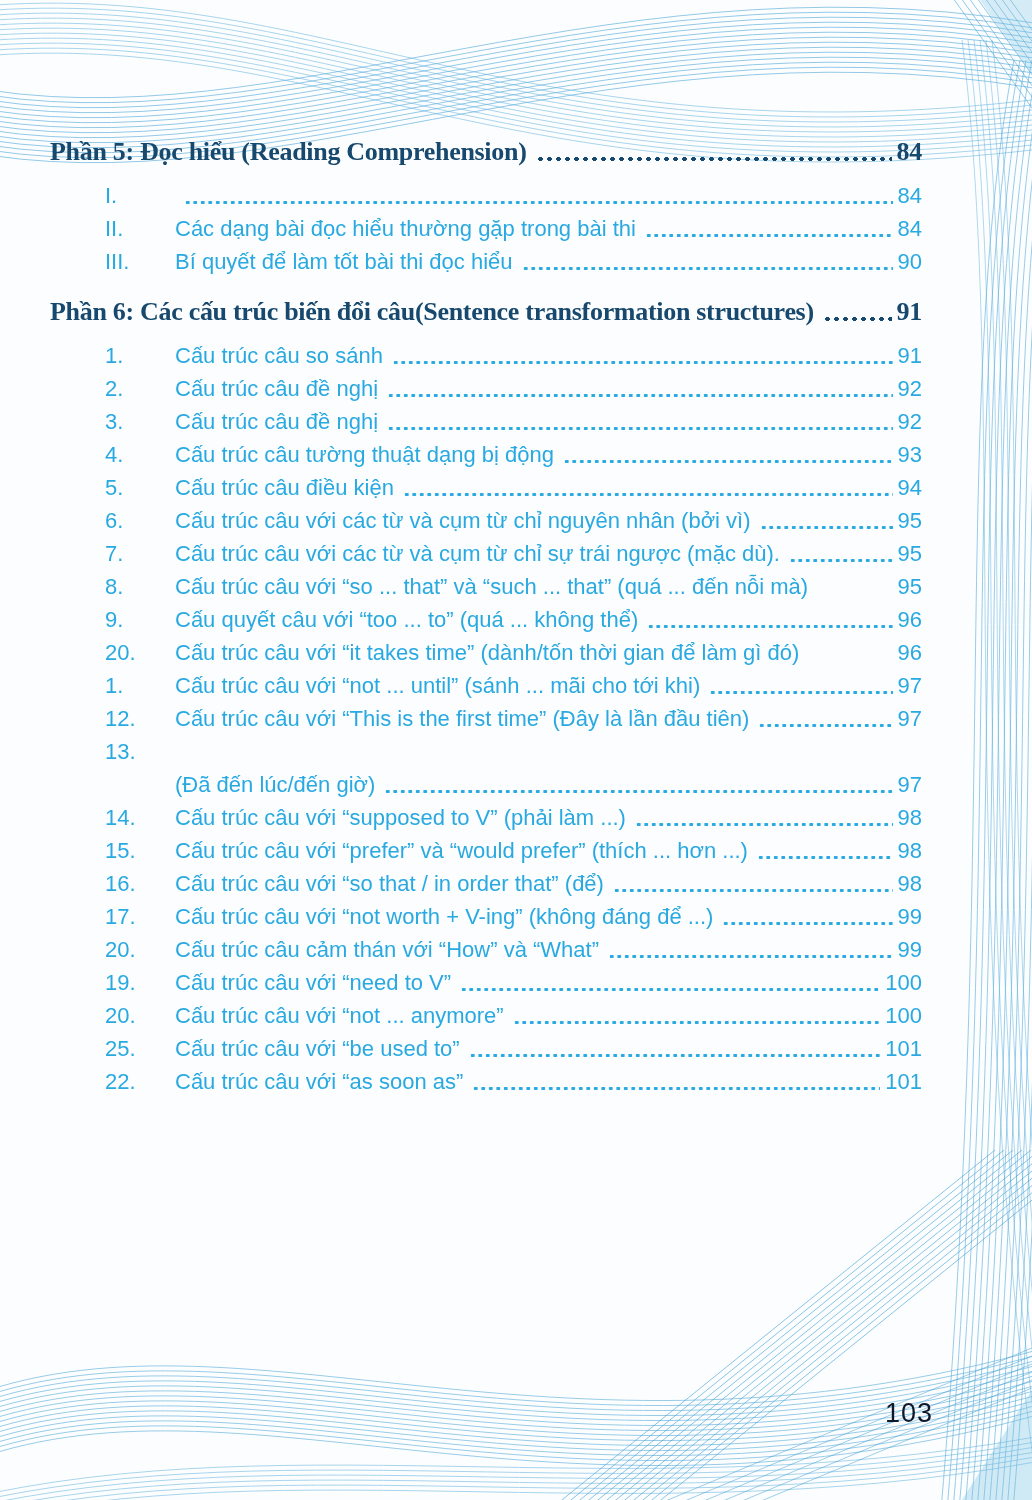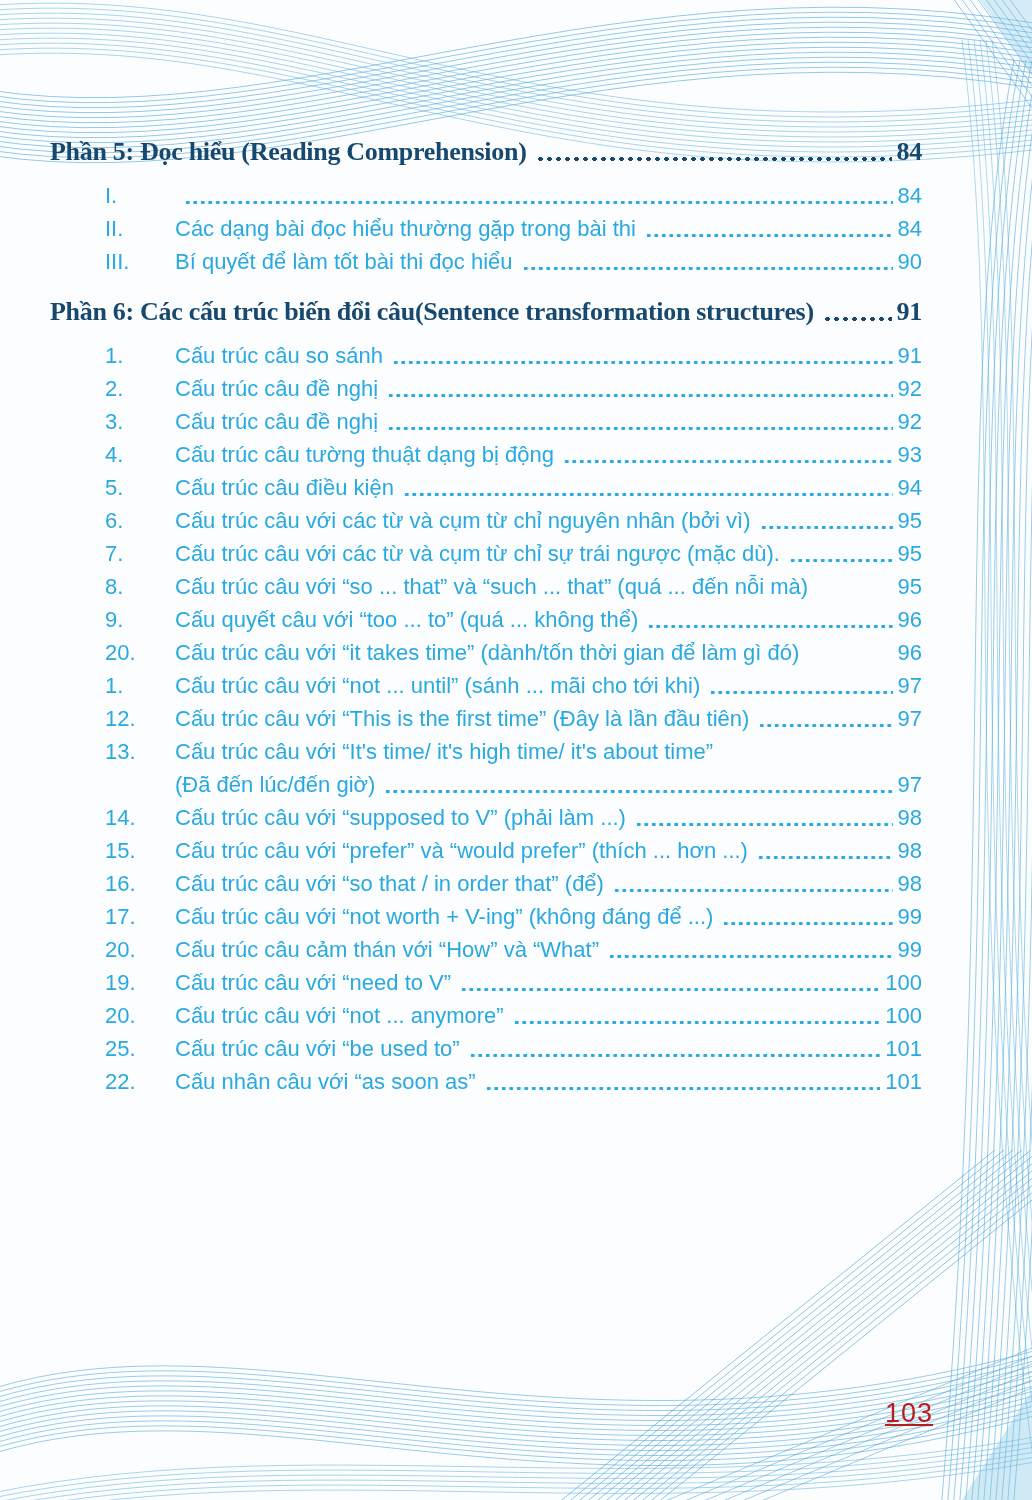--- a/index.html
+++ b/index.html
@@ -65,23 +65,22 @@
     background-image: radial-gradient(circle, currentColor 2.1px, rgba(0,0,0,0) 2.3px);
     background-size: 9px 8px;
   }
   .gap { flex: 1 1 0; min-width: 0; }
   .pagenum { flex: none; white-space: nowrap; }
   .footer-page {
     position: absolute;
     left: 885px; top: 1398px;
     z-index: 2;
     font-size: 27px;
-    color: #b91c1c;
+    color: #0f172a;
     letter-spacing: 1px;
-    text-decoration: underline;
   }
 </style>
 </head>
 <body>
 
 <svg class="bg-svg" viewBox="0 0 1032 1500" aria-hidden="true">
   <defs>
     <path id="wA" d="M -40 85 C 280 150, 620 -60, 1072 30"></path>
     <path id="wB" d="M -40 8 C 320 -30, 520 170, 1072 95"></path>
     <path id="wC" d="M 1014 60 C 950 400, 1000 850, 938 1545"></path>
@@ -299,21 +298,20 @@
       <span class="pagenum">97</span>
     </div>
     <div class="row item-row">
       <span class="num">12.</span>
       <span class="label">Cấu trúc câu với “This is the first time” (Đây là lần đầu tiên)</span>
       <span class="dots"></span>
       <span class="pagenum">97</span>
     </div>
     <div class="row item-row">
       <span class="num">13.</span>
-      <span class="label">Cấu trúc câu với “It's time/ it's high time/ it's about time”</span>
     </div>
     <div class="row item-row">
       <span class="num"></span>
       <span class="label">(Đã đến lúc/đến giờ)</span>
       <span class="dots"></span>
       <span class="pagenum">97</span>
     </div>
     <div class="row item-row">
       <span class="num">14.</span>
       <span class="label">Cấu trúc câu với “supposed to V” (phải làm ...)</span>
@@ -357,19 +355,19 @@
       <span class="pagenum">100</span>
     </div>
     <div class="row item-row">
       <span class="num">25.</span>
       <span class="label">Cấu trúc câu với “be used to”</span>
       <span class="dots"></span>
       <span class="pagenum">101</span>
     </div>
     <div class="row item-row">
       <span class="num">22.</span>
-      <span class="label">Cấu nhân câu với “as soon as”</span>
+      <span class="label">Cấu trúc câu với “as soon as”</span>
       <span class="dots"></span>
       <span class="pagenum">101</span>
     </div>
   </div>
 
 <div class="footer-page">103</div>
 
 </body></html>

